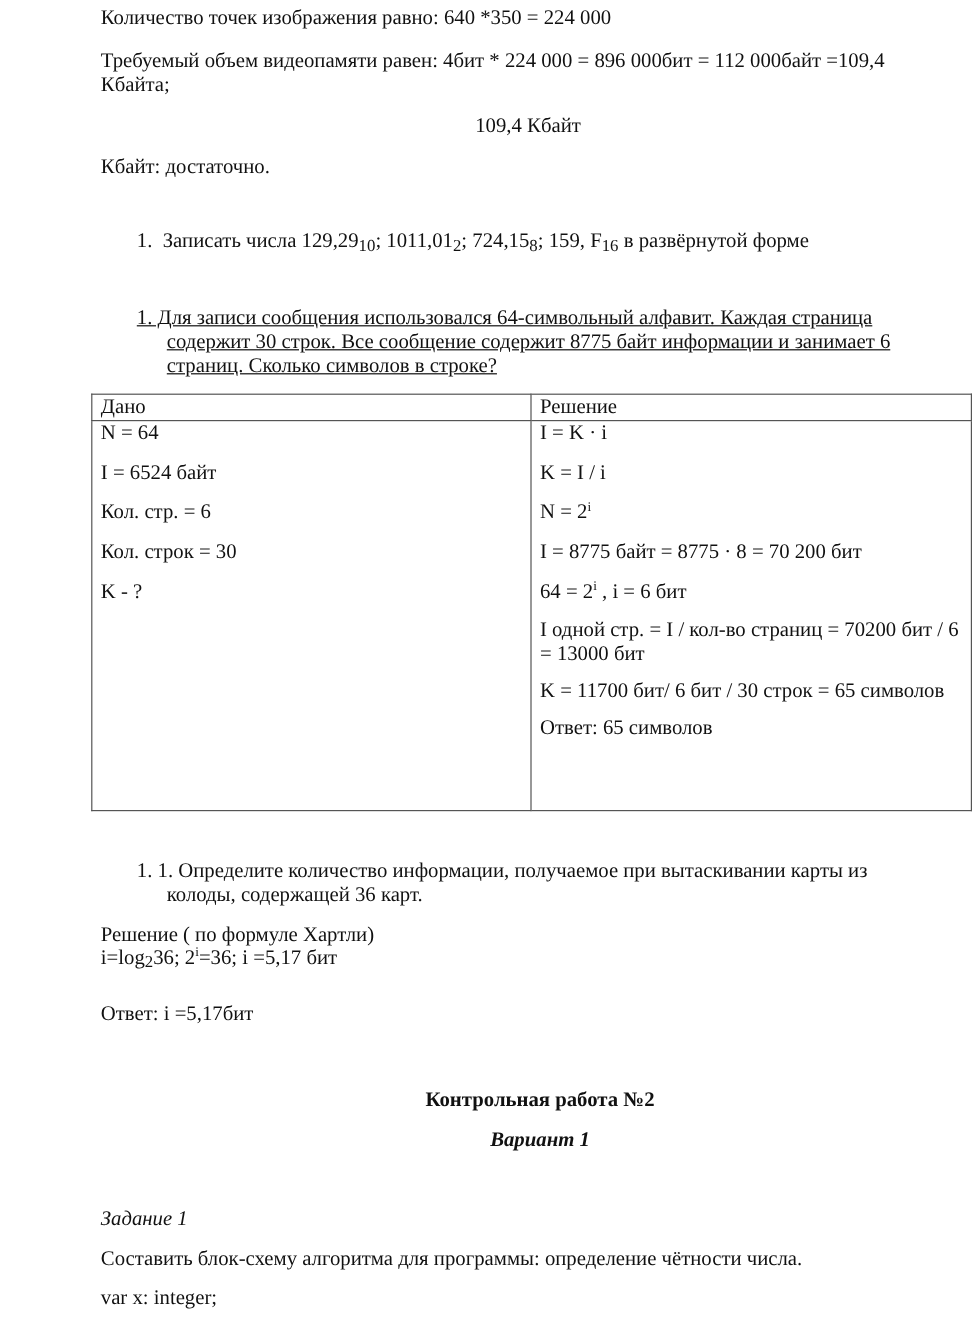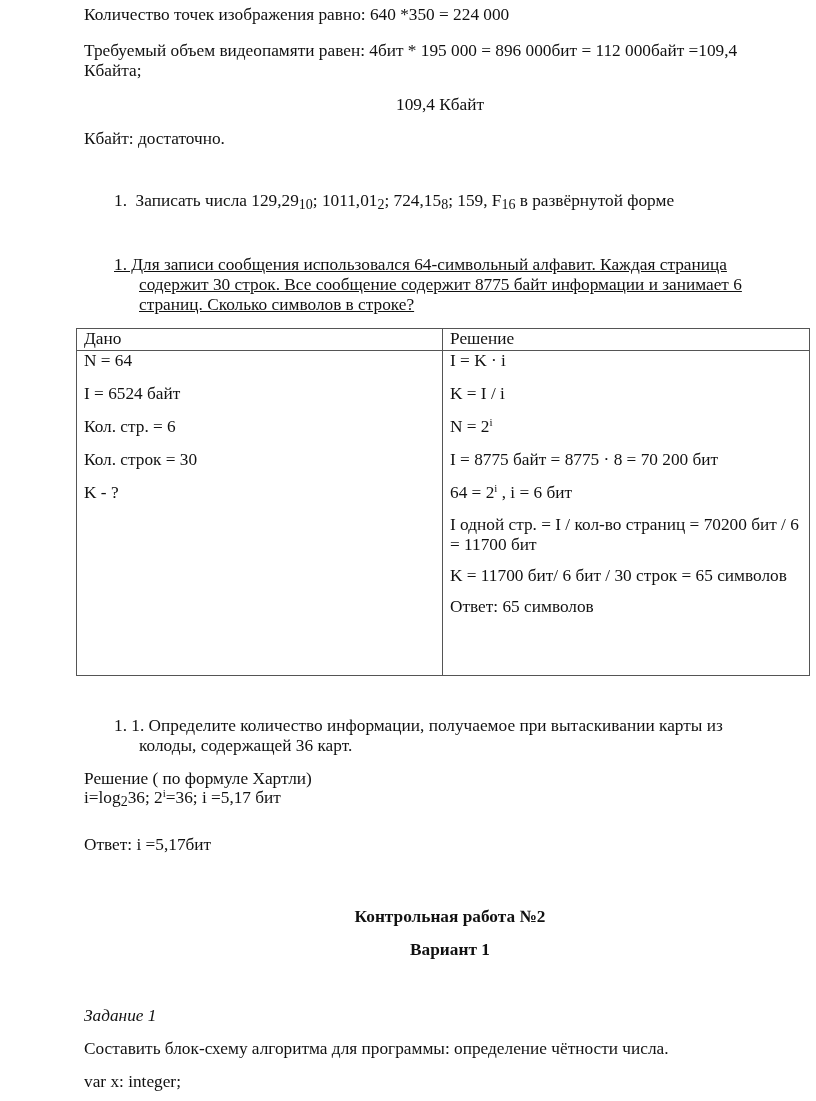--- a/index.html
+++ b/index.html
@@ -23,21 +23,21 @@
   table.task tr.head td { height: 21px; padding-top: 0; }
   .cell-line { margin: 0 0 13px 0; }
   .cell-line.tight { margin-bottom: 11px; }
   .center { text-align: center; font-weight: bold; left: 84px; right: 0; }
   .italic { font-style: italic; }
 </style>
 </head>
 <body>
 
 <div class="abs p" style="top:5px;">Количество точек изображения равно: 640 *350 = 224 000</div>
-<div class="abs p" style="top:41px;">Требуемый объем видеопамяти равен: 4бит * 195 000 = 896 000бит = 112 000байт =109,4 Кбайта;</div>
+<div class="abs p" style="top:41px;">Требуемый объем видеопамяти равен: 4бит * 224 000 = 896 000бит = 112 000байт =109,4 Кбайта;</div>
 <div class="abs p" style="top:95px;text-align:center;">109,4  Кбайт</div>
 <div class="abs p" style="top:129px;">Кбайт: достаточно.</div>
 
 <div class="abs" style="top:191px; left:114px; right:20px;">
   <span>1.</span>&nbsp;
   <span>Записать числа 129,29</span><sub>10</sub><span>; 1011,01</span><sub>2</sub><span>; 724,15</span><sub>8</sub><span>; 159, F</span><sub>16</sub><span> в развёрнутой форме</span>
 </div>
 
 <div class="abs list-item2" style="top:255px; left:114px; right:40px; padding-left:25px; text-indent:-25px;">1. Для записи сообщения использовался 64-символьный алфавит. Каждая страница содержит 30 строк. Все сообщение содержит 8775 байт информации и занимает 6 страниц. Сколько символов в строке?</div>
 
@@ -58,32 +58,32 @@
       <div class="cell-line">Кол. стр. = 6</div>
       <div class="cell-line">Кол. строк = 30</div>
       <div class="cell-line">K - ?</div>
     </td>
     <td>
       <div class="cell-line">I = K · i</div>
       <div class="cell-line">K = I / i</div>
       <div class="cell-line"><span>N = 2</span><sup>i</sup></div>
       <div class="cell-line">I = 8775 байт = 8775 · 8 = 70 200 бит</div>
       <div class="cell-line"><span>64 = 2</span><sup>i</sup><span> , i = 6 бит</span></div>
-      <div class="cell-line tight">I одной стр. = I / кол-во страниц = 70200 бит / 6 = 11700 бит</div>
+      <div class="cell-line tight">I одной стр. = I / кол-во страниц = 70200 бит / 6 = 13000 бит</div>
       <div class="cell-line tight">K = 11700 бит/ 6 бит / 30 строк = 65 символов</div>
       <div class="cell-line">Ответ: 65 символов</div>
     </td>
   </tr>
 </tbody>
   </table>
 
 <div class="abs" style="top:716px; left:114px; right:40px; padding-left:25px; text-indent:-25px;">1. 1. Определите количество информации, получаемое при вытаскивании карты из колоды, содержащей 36 карт.</div>
 <div class="abs p" style="top:769px;">Решение ( по формуле Хартли)</div>
 <div class="abs p" style="top:788px;">
   <span>i=log</span><sub>2</sub><span>36; 2</span><sup>i</sup><span>=36; i =5,17 бит</span>
 </div>
 <div class="abs p" style="top:835px;">Ответ: i =5,17бит</div>
 
 <div class="abs center" style="top:907px;">Контрольная работа №2</div>
-<div class="abs center" style="top:940px;">Вариант 1</div>
+<div class="abs center" style="top:940px;font-style:italic;">Вариант 1</div>
 <div class="abs p italic" style="top:1006px;">Задание 1</div>
 <div class="abs p" style="top:1039px;">Составить блок-схему алгоритма для программы: определение чётности числа.</div>
 <div class="abs p" style="top:1072px;">var x: integer;</div>
 
 </body></html>

